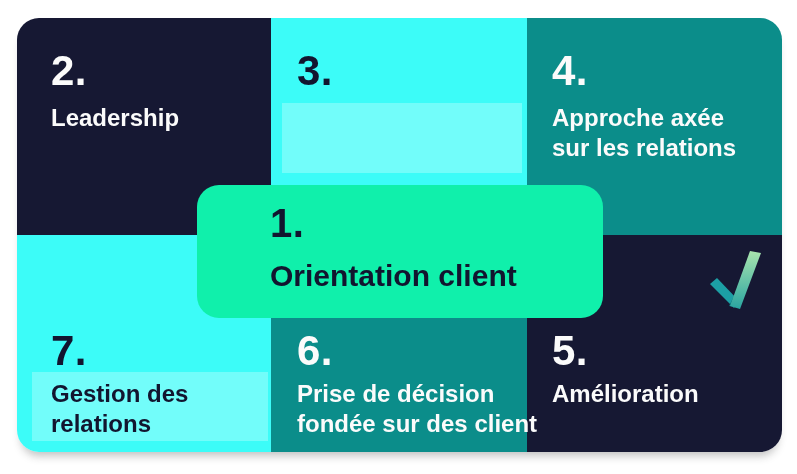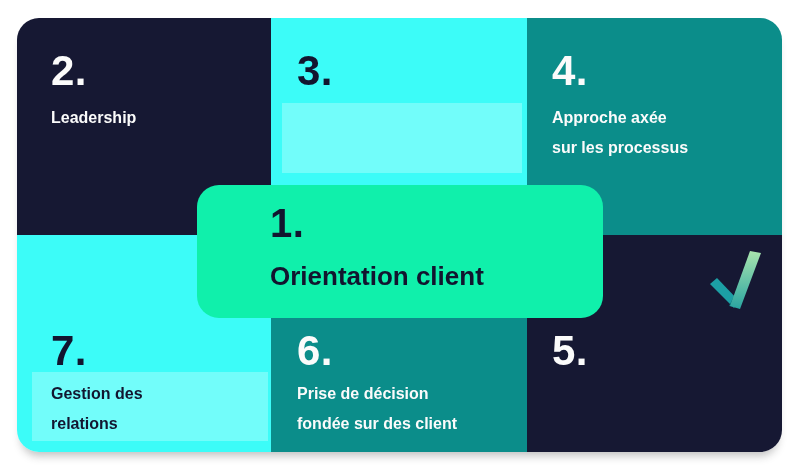--- a/index.html
+++ b/index.html
@@ -24,35 +24,35 @@
   .t-dark  { color:#12152F; }
 
   .content { position:relative; height:100%; z-index:2; }
   .row-top .content { padding-top:31px; }
   .row-bot .content { padding-top:94px; }
   .pl-a { padding-left:34px; }
   .pl-b { padding-left:26px; }
   .pl-c { padding-left:25px; }
 
   .num { font-size:42px; line-height:44px; letter-spacing:0.5px; }
-  .label { font-size:16px; line-height:30px; white-space:pre; position:relative; z-index:2; }
+  .label { font-size:24px; line-height:30px; white-space:pre; position:relative; z-index:2; }
   .row-top .label { margin-top:10px; }
   .row-bot .label { margin-top:6px; }
 
   .band { position:absolute; background:rgba(255,255,255,0.28); z-index:1; }
   .band-3 { left:11px; top:85px;  width:240px; height:70px; }
   .band-7 { left:15px; top:137px; width:236px; height:69px; }
 
   .center-card {
     position:absolute; left:180px; top:167px; width:406px; height:133px;
     background:#10F0AB; border-radius:22px; z-index:5;
     padding:16px 0 0 73px; color:#12152F;
   }
   .center-card .num { font-size:40px; line-height:44px; }
-  .center-card .label { font-size:26px; line-height:30px; margin-top:16px; white-space:pre; }
+  .center-card .label { font-size:30px; line-height:30px; margin-top:16px; white-space:pre; }
 
   .logo { position:absolute; right:20px; top:16px; width:52px; height:58px; z-index:3; }
 </style>
 </head>
 <body>
 
 <div class="stage">
   <div class="card">
 
     <div class="cell bg-navy t-light row-top">
@@ -66,21 +66,21 @@
       <div class="band band-3"></div>
       <div class="content pl-b">
         <div class="num">3.</div>
       </div>
     </div>
 
     <div class="cell bg-teal t-light row-top">
       <div class="content pl-c">
         <div class="num">4.</div>
         <div class="label">Approche axée
-sur les processus</div>
+sur les relations</div>
       </div>
     </div>
 
     <div class="cell bg-cyan t-dark row-bot">
       <div class="band band-7"></div>
       <div class="content pl-a">
         <div class="num">7.</div>
         <div class="label">Gestion des
 relations</div>
       </div>
@@ -101,20 +101,21 @@
             <stop offset="0" stop-color="#A9E5AE"></stop>
             <stop offset="1" stop-color="#2AA5A1"></stop>
           </linearGradient>
         </defs>
         <polygon points="0,33 7,27 29,50 24,57" fill="#1C9FA5"></polygon>
         <polygon points="19,55 30,57 25,43" fill="#0C7077"></polygon>
         <polygon points="40,0 51,2 30,58 20,55" fill="url(#ckgrad)"></polygon>
       </svg>
       <div class="content pl-c">
         <div class="num">5.</div>
+        <div class="label">Amélioration</div>
       </div>
     </div>
 
     <div class="center-card">
       <div class="num">1.</div>
       <div class="label">Orientation client</div>
     </div>
 
   </div>
 </div>

